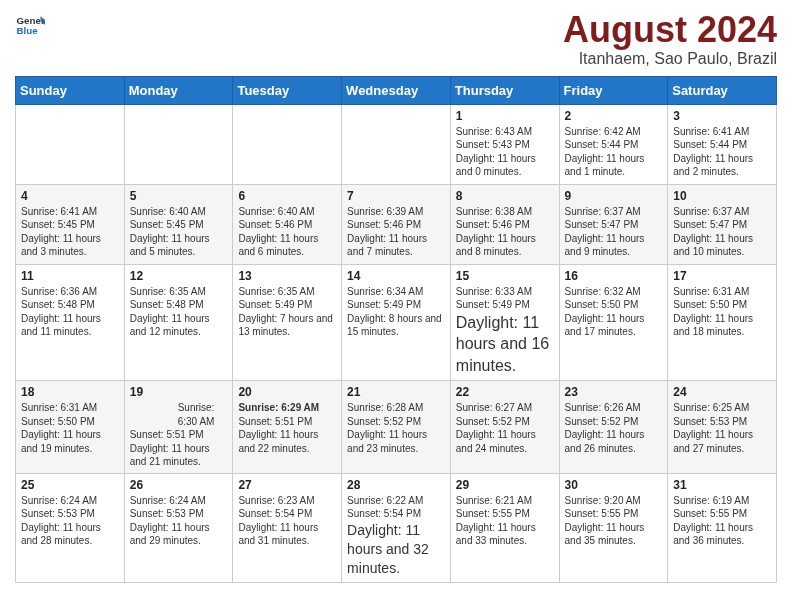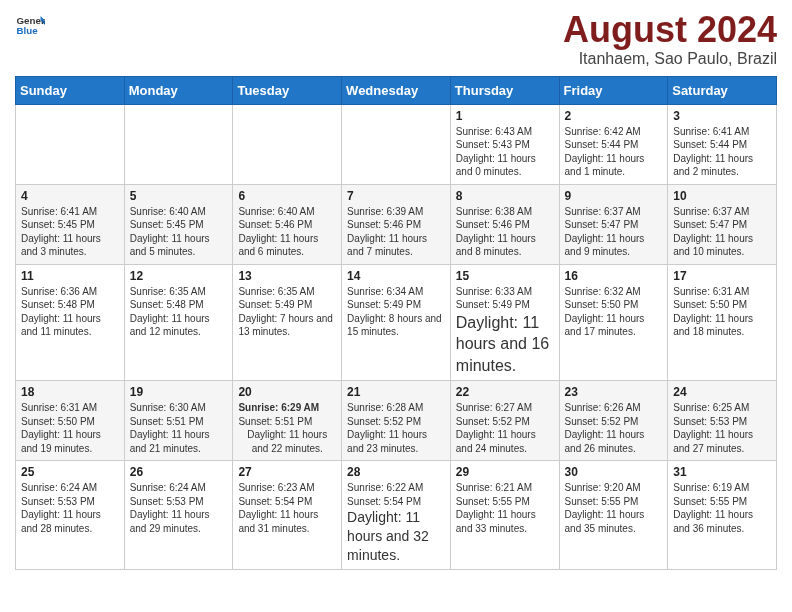--- a/index.html
+++ b/index.html
@@ -224,29 +224,29 @@
       </tr>
       <tr>
         <td>
           <span class="day-num">18</span>
           <div style="font-size: 10px; line-height: 1.35;">Sunrise: 6:31 AM</div>
           <div style="font-size: 10px; line-height: 1.35;">Sunset: 5:50 PM</div>
           <div style="font-size: 10px; line-height: 1.35;">Daylight: 11 hours and 19 minutes.</div>
         </td>
         <td>
           <span class="day-num">19</span>
-          <div style="font-size: 10px; line-height: 1.35;">Sunrise: 6:30 AM</div>
+          <div style="font-size: 10px; line-height: 1.35; margin-left: 48px;">Sunrise: 6:30 AM</div>
           <div style="font-size: 10px; line-height: 1.35;">Sunset: 5:51 PM</div>
           <div style="font-size: 10px; line-height: 1.35;">Daylight: 11 hours and 21 minutes.</div>
         </td>
         <td>
           <span class="day-num">20</span>
           <div style="font-size: 10px; line-height: 1.35; font-weight: bold;">Sunrise: 6:29 AM</div>
           <div style="font-size: 10px; line-height: 1.35;">Sunset: 5:51 PM</div>
-          <div style="font-size: 10px; line-height: 1.35; text-align: center;">Daylight: 11 hours and 22 minutes.</div>
+          <div style="font-size: 10px; line-height: 1.35;">Daylight: 11 hours and 22 minutes.</div>
         </td>
         <td>
           <span class="day-num">21</span>
           <div style="font-size: 10px; line-height: 1.35;">Sunrise: 6:28 AM</div>
           <div style="font-size: 10px; line-height: 1.35;">Sunset: 5:52 PM</div>
           <div style="font-size: 10px; line-height: 1.35;">Daylight: 11 hours and 23 minutes.</div>
         </td>
         <td>
           <span class="day-num">22</span>
           <div style="font-size: 10px; line-height: 1.35;">Sunrise: 6:27 AM</div>

